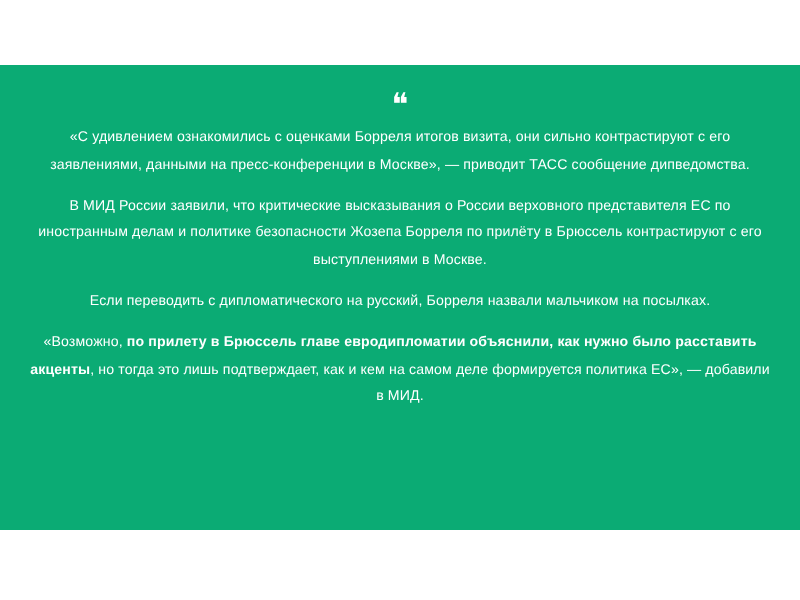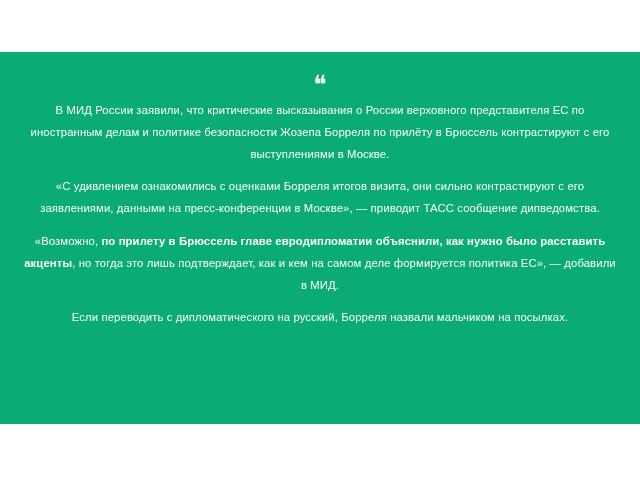--- a/index.html
+++ b/index.html
@@ -61,19 +61,19 @@
   }
 </style>
 </head>
 <body>
 
 <div id="quote-card" style="background: rgb(11, 171, 116); color: rgb(255, 255, 255);">
 
   <div id="quote-mark">❝</div>
 
   <div id="quote-body">
+      <p class="para"><span>«С удивлением ознакомились с оценками Борреля итогов визита, они сильно контрастируют с его заявлениями, данными на пресс-конференции в Москве», — приводит ТАСС сообщение дипведомства.</span></p>
       <p class="para"><span>В МИД России заявили, что критические высказывания о России верховного представителя ЕС по иностранным делам и политике безопасности Жозепа Борреля по прилёту в Брюссель контрастируют с его выступлениями в Москве.</span></p>
-      <p class="para"><span>«С удивлением ознакомились с оценками Борреля итогов визита, они сильно контрастируют с его заявлениями, данными на пресс-конференции в Москве», — приводит ТАСС сообщение дипведомства.</span></p>
+      <p class="para"><span>Если переводить с дипломатического на русский, Борреля назвали мальчиком на посылках.</span></p>
       <p class="para"><span>«Возможно, </span><b>по прилету в Брюссель главе евродипломатии объяснили, как нужно было расставить акценты</b><span>, но тогда это лишь подтверждает, как и кем на самом деле формируется политика ЕС», — добавили в МИД.</span></p>
-      <p class="para"><span>Если переводить с дипломатического на русский, Борреля назвали мальчиком на посылках.</span></p>
     </div>
 
 </div>
 
 </body></html>

